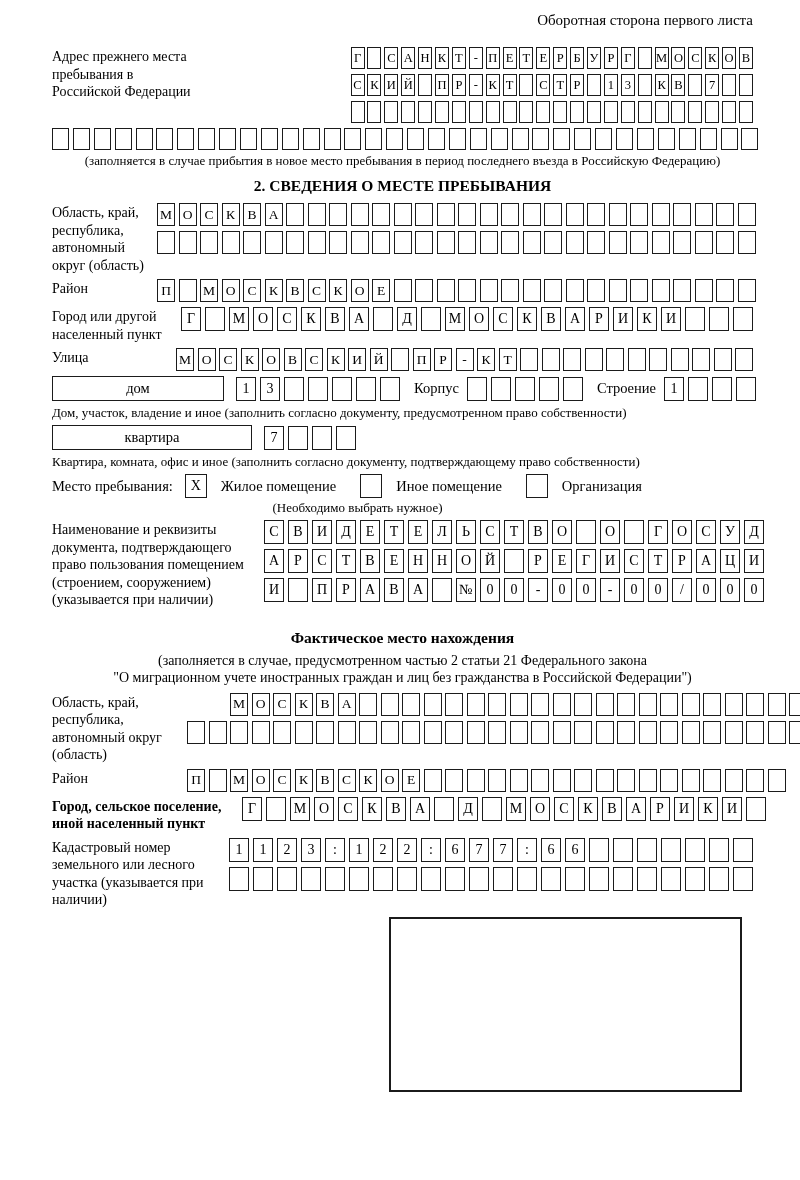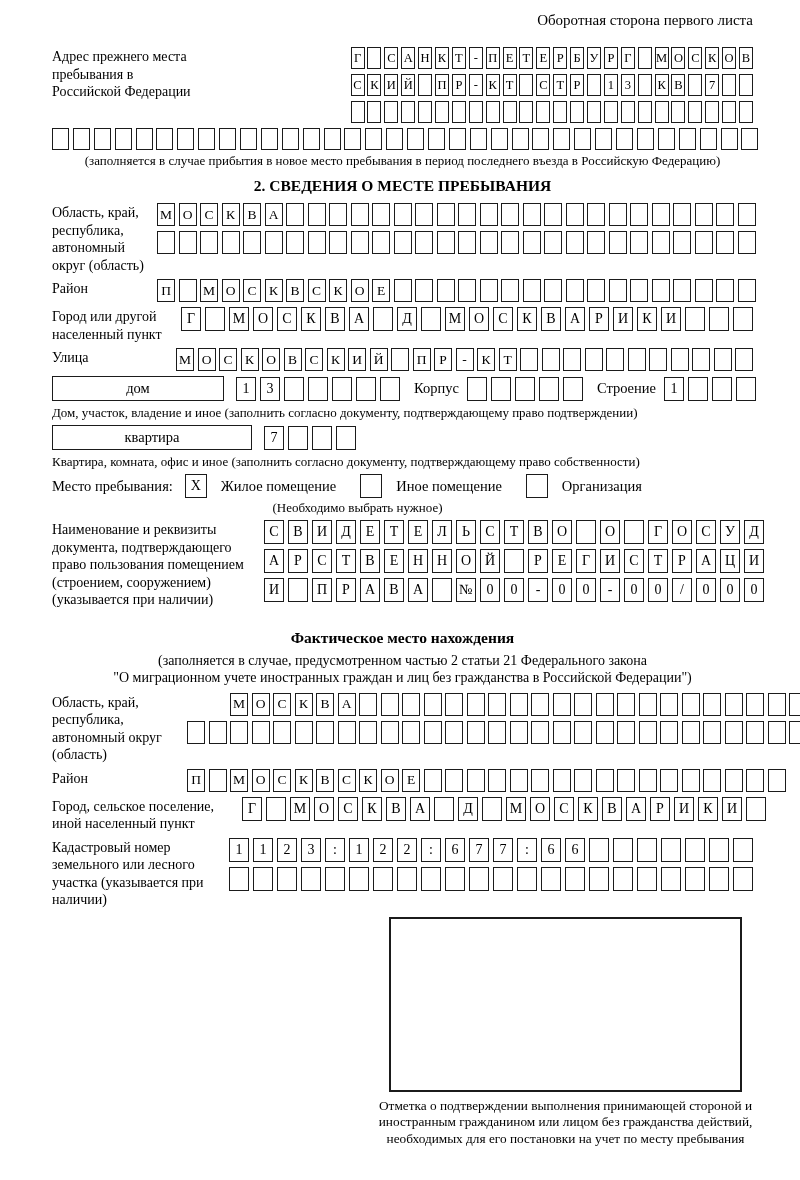--- a/index.html
+++ b/index.html
@@ -22,21 +22,21 @@
     flex: none; border: 1.5px solid #1b1b1b; background: #fff;
     display: flex; align-items: center; justify-content: center;
     font-family: "Liberation Serif", serif;
   }
   .c14 { column-gap: 2.9px; } .c14 .cell { width: 14px; height: 22px; font-size: 12.5px; }
   .c17 { column-gap: 3.9px; } .c17 .cell { width: 17px; height: 22px; font-size: 13px; }
   .c18 { column-gap: 3.5px; } .c18 .cell { width: 18px; height: 23px; font-size: 13.5px; }
   .c20 { column-gap: 4px;   } .c20 .cell { width: 20px; height: 24px; font-size: 14px; }
 
   .w150 { width: 150px; } .w105 { width: 105px; } .w125 { width: 125px; }
-  .w212 { width: 212px; } .w135 { width: 135px; } .w190 { width: 190px; }
+  .w212 { width: 212px; } .w135 { width: 135px; } .w190 { width: 190px; font-weight: bold; }
   .w170 { width: 170px; }
 
   .caption { font-size: 13px; line-height: 16px; margin: 0 0 4px 0; }
   .caption.center { text-align: center; }
   .sec-title { text-align: center; font-weight: bold; font-size: 15.5px; margin: 8px 0 8px 0; }
 
   .house-row { display: flex; align-items: center; margin-bottom: 4px; }
   .wide-box {
     flex: none; border: 1.5px solid #1b1b1b; height: 25px;
     display: flex; align-items: center; justify-content: center; font-size: 14.5px;
@@ -372,21 +372,21 @@
         <span class="cell"></span>
       </div>
     <div class="inline-label">Строение</div>
     <div class="cells c20">
         <span class="cell">1</span>
         <span class="cell"></span>
         <span class="cell"></span>
         <span class="cell"></span>
       </div>
   </div>
-  <div class="caption">Дом, участок, владение и иное (заполнить согласно документу, подтверждающему право подтверждении)</div>
+  <div class="caption">Дом, участок, владение и иное (заполнить согласно документу, предусмотренном право собственности)</div>
 
   <div class="house-row">
     <div class="wide-box box-kv">квартира</div>
     <div class="cells c20">
         <span class="cell">7</span>
         <span class="cell"></span>
         <span class="cell"></span>
         <span class="cell"></span>
       </div>
   </div>
@@ -661,16 +661,15 @@
           <span class="cell"></span>
           <span class="cell"></span>
           <span class="cell"></span>
           <span class="cell"></span>
         </div>
     </div>
   </div>
 
   <div class="mark-col">
     <div class="mark-box"></div>
-    <div class="mark-caption">Отметка о подтверждении выполнения принимающей стороной и иностранным гражданином или лицом без гражданства действий, необходимых для его постановки на учет по месту пребывания</div>
   </div>
 
 </div>
 
 </body></html>

